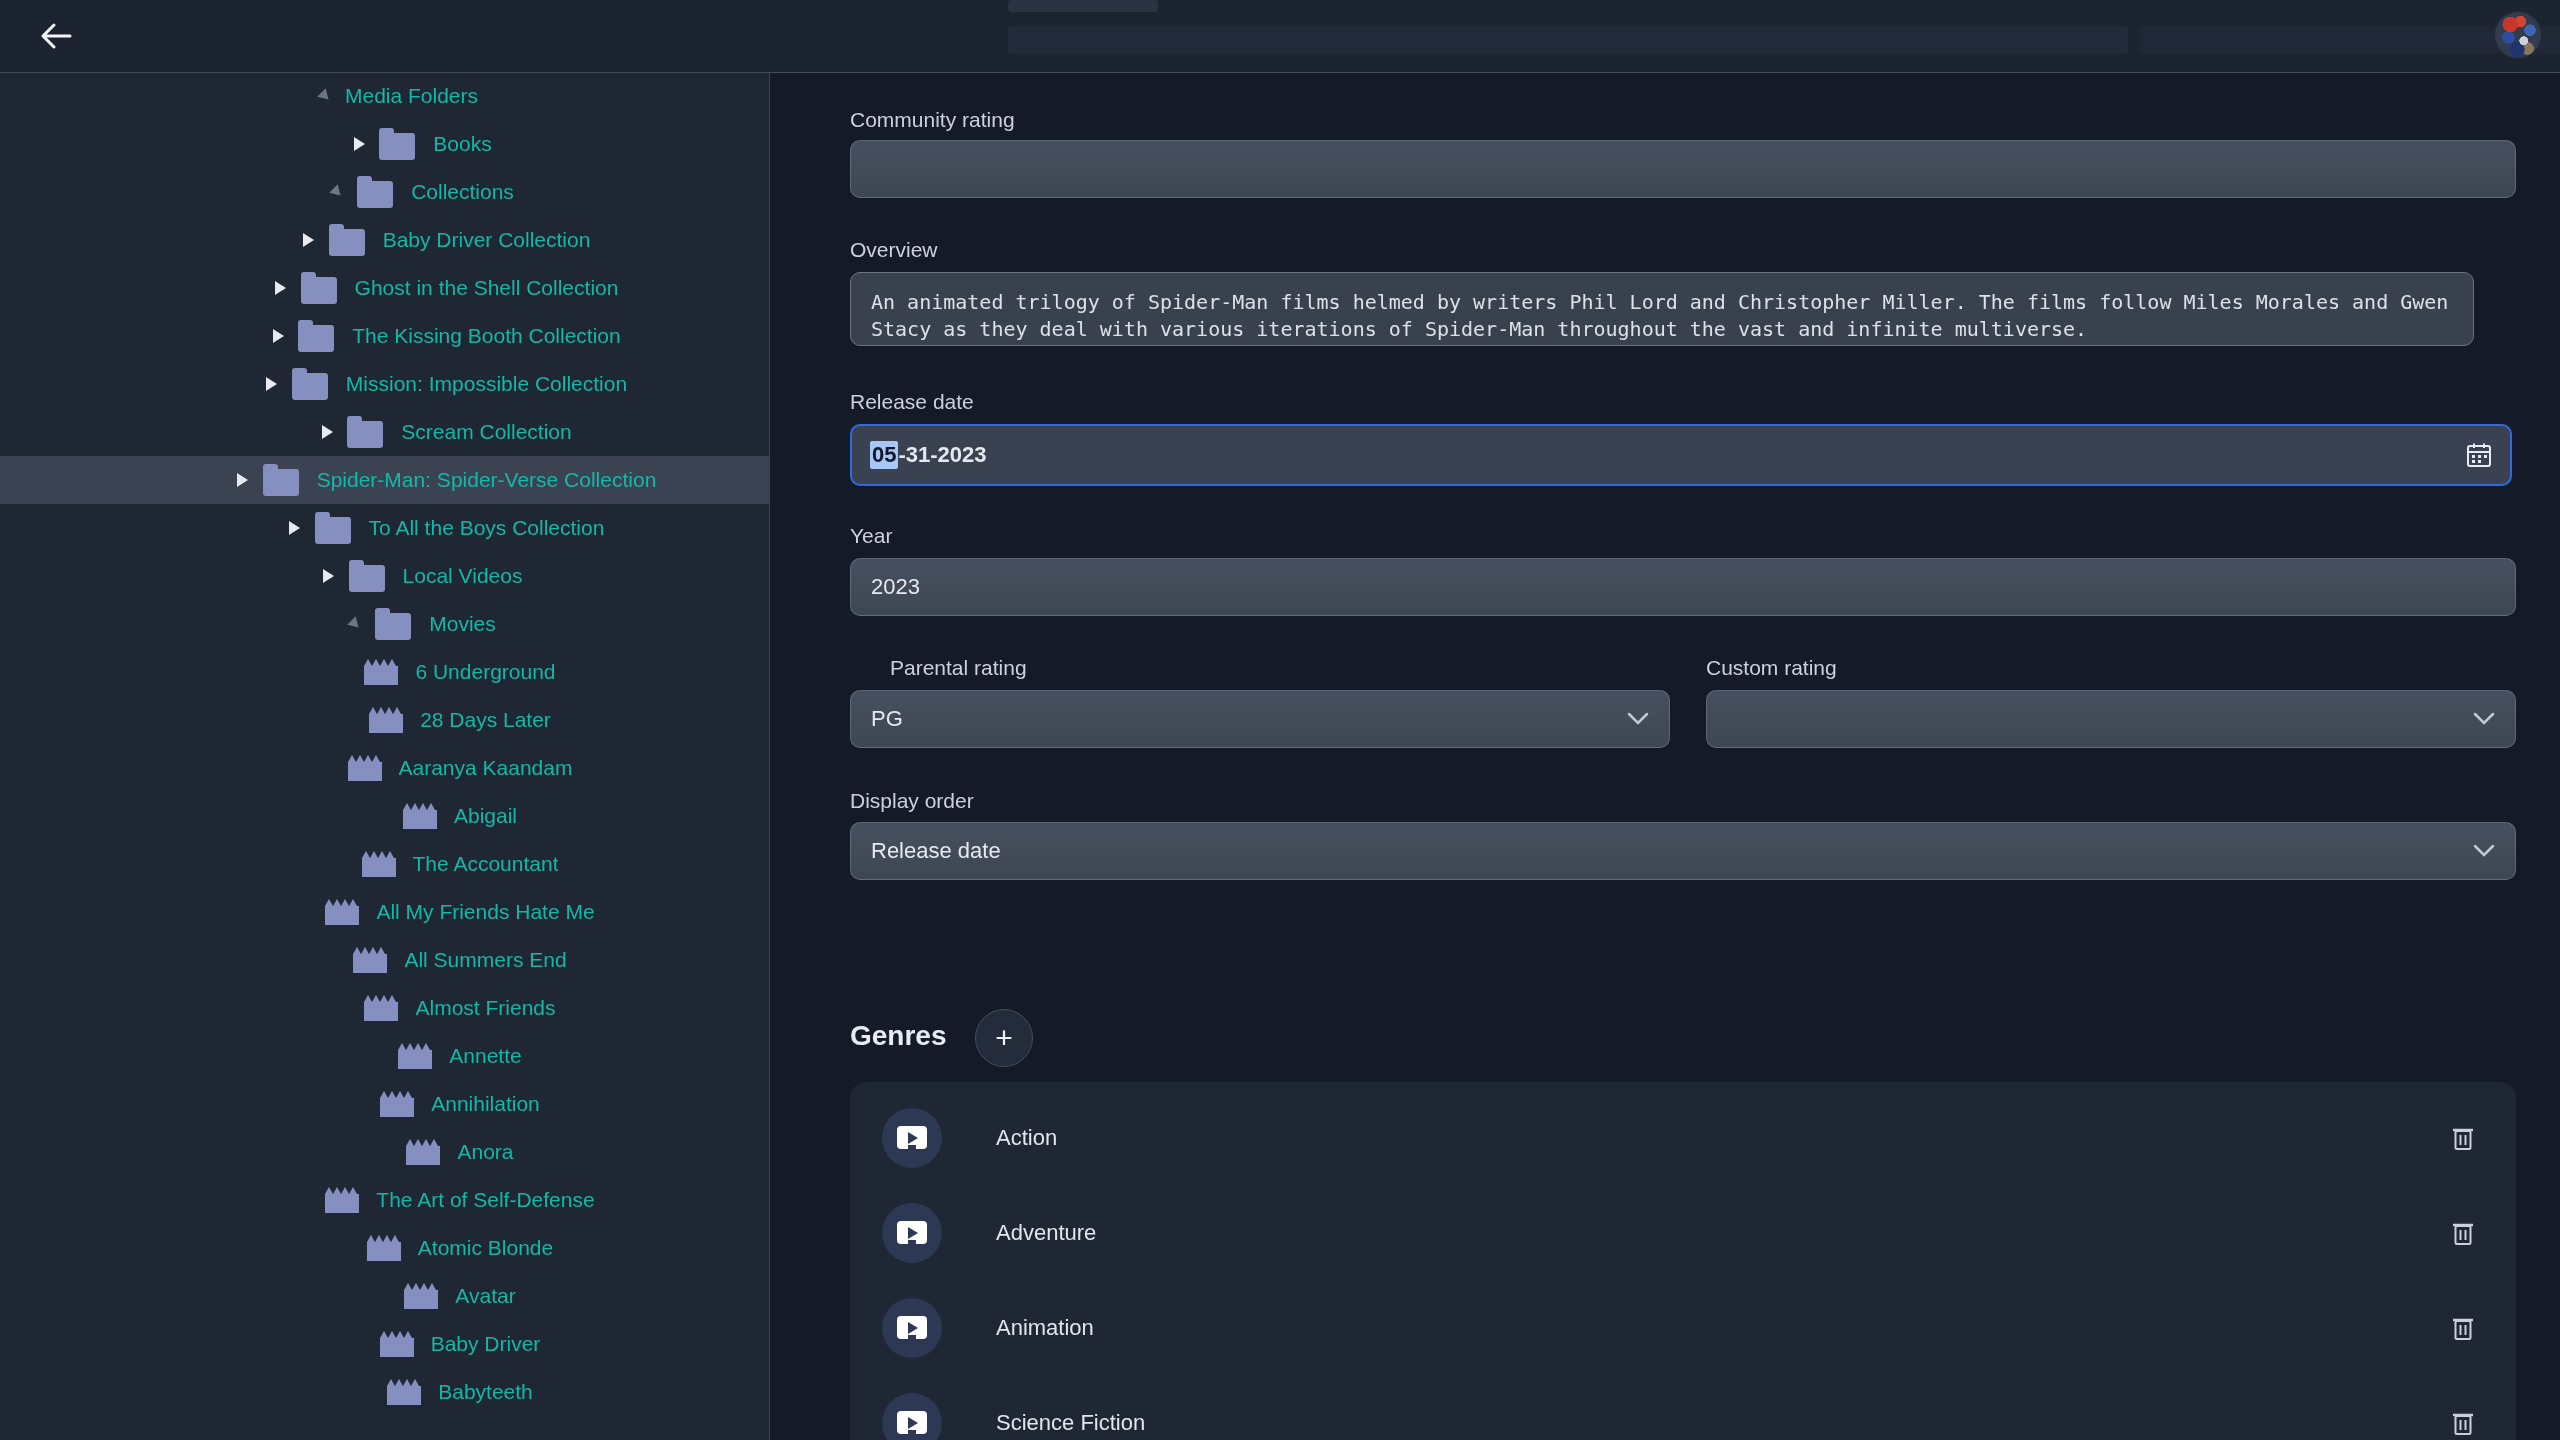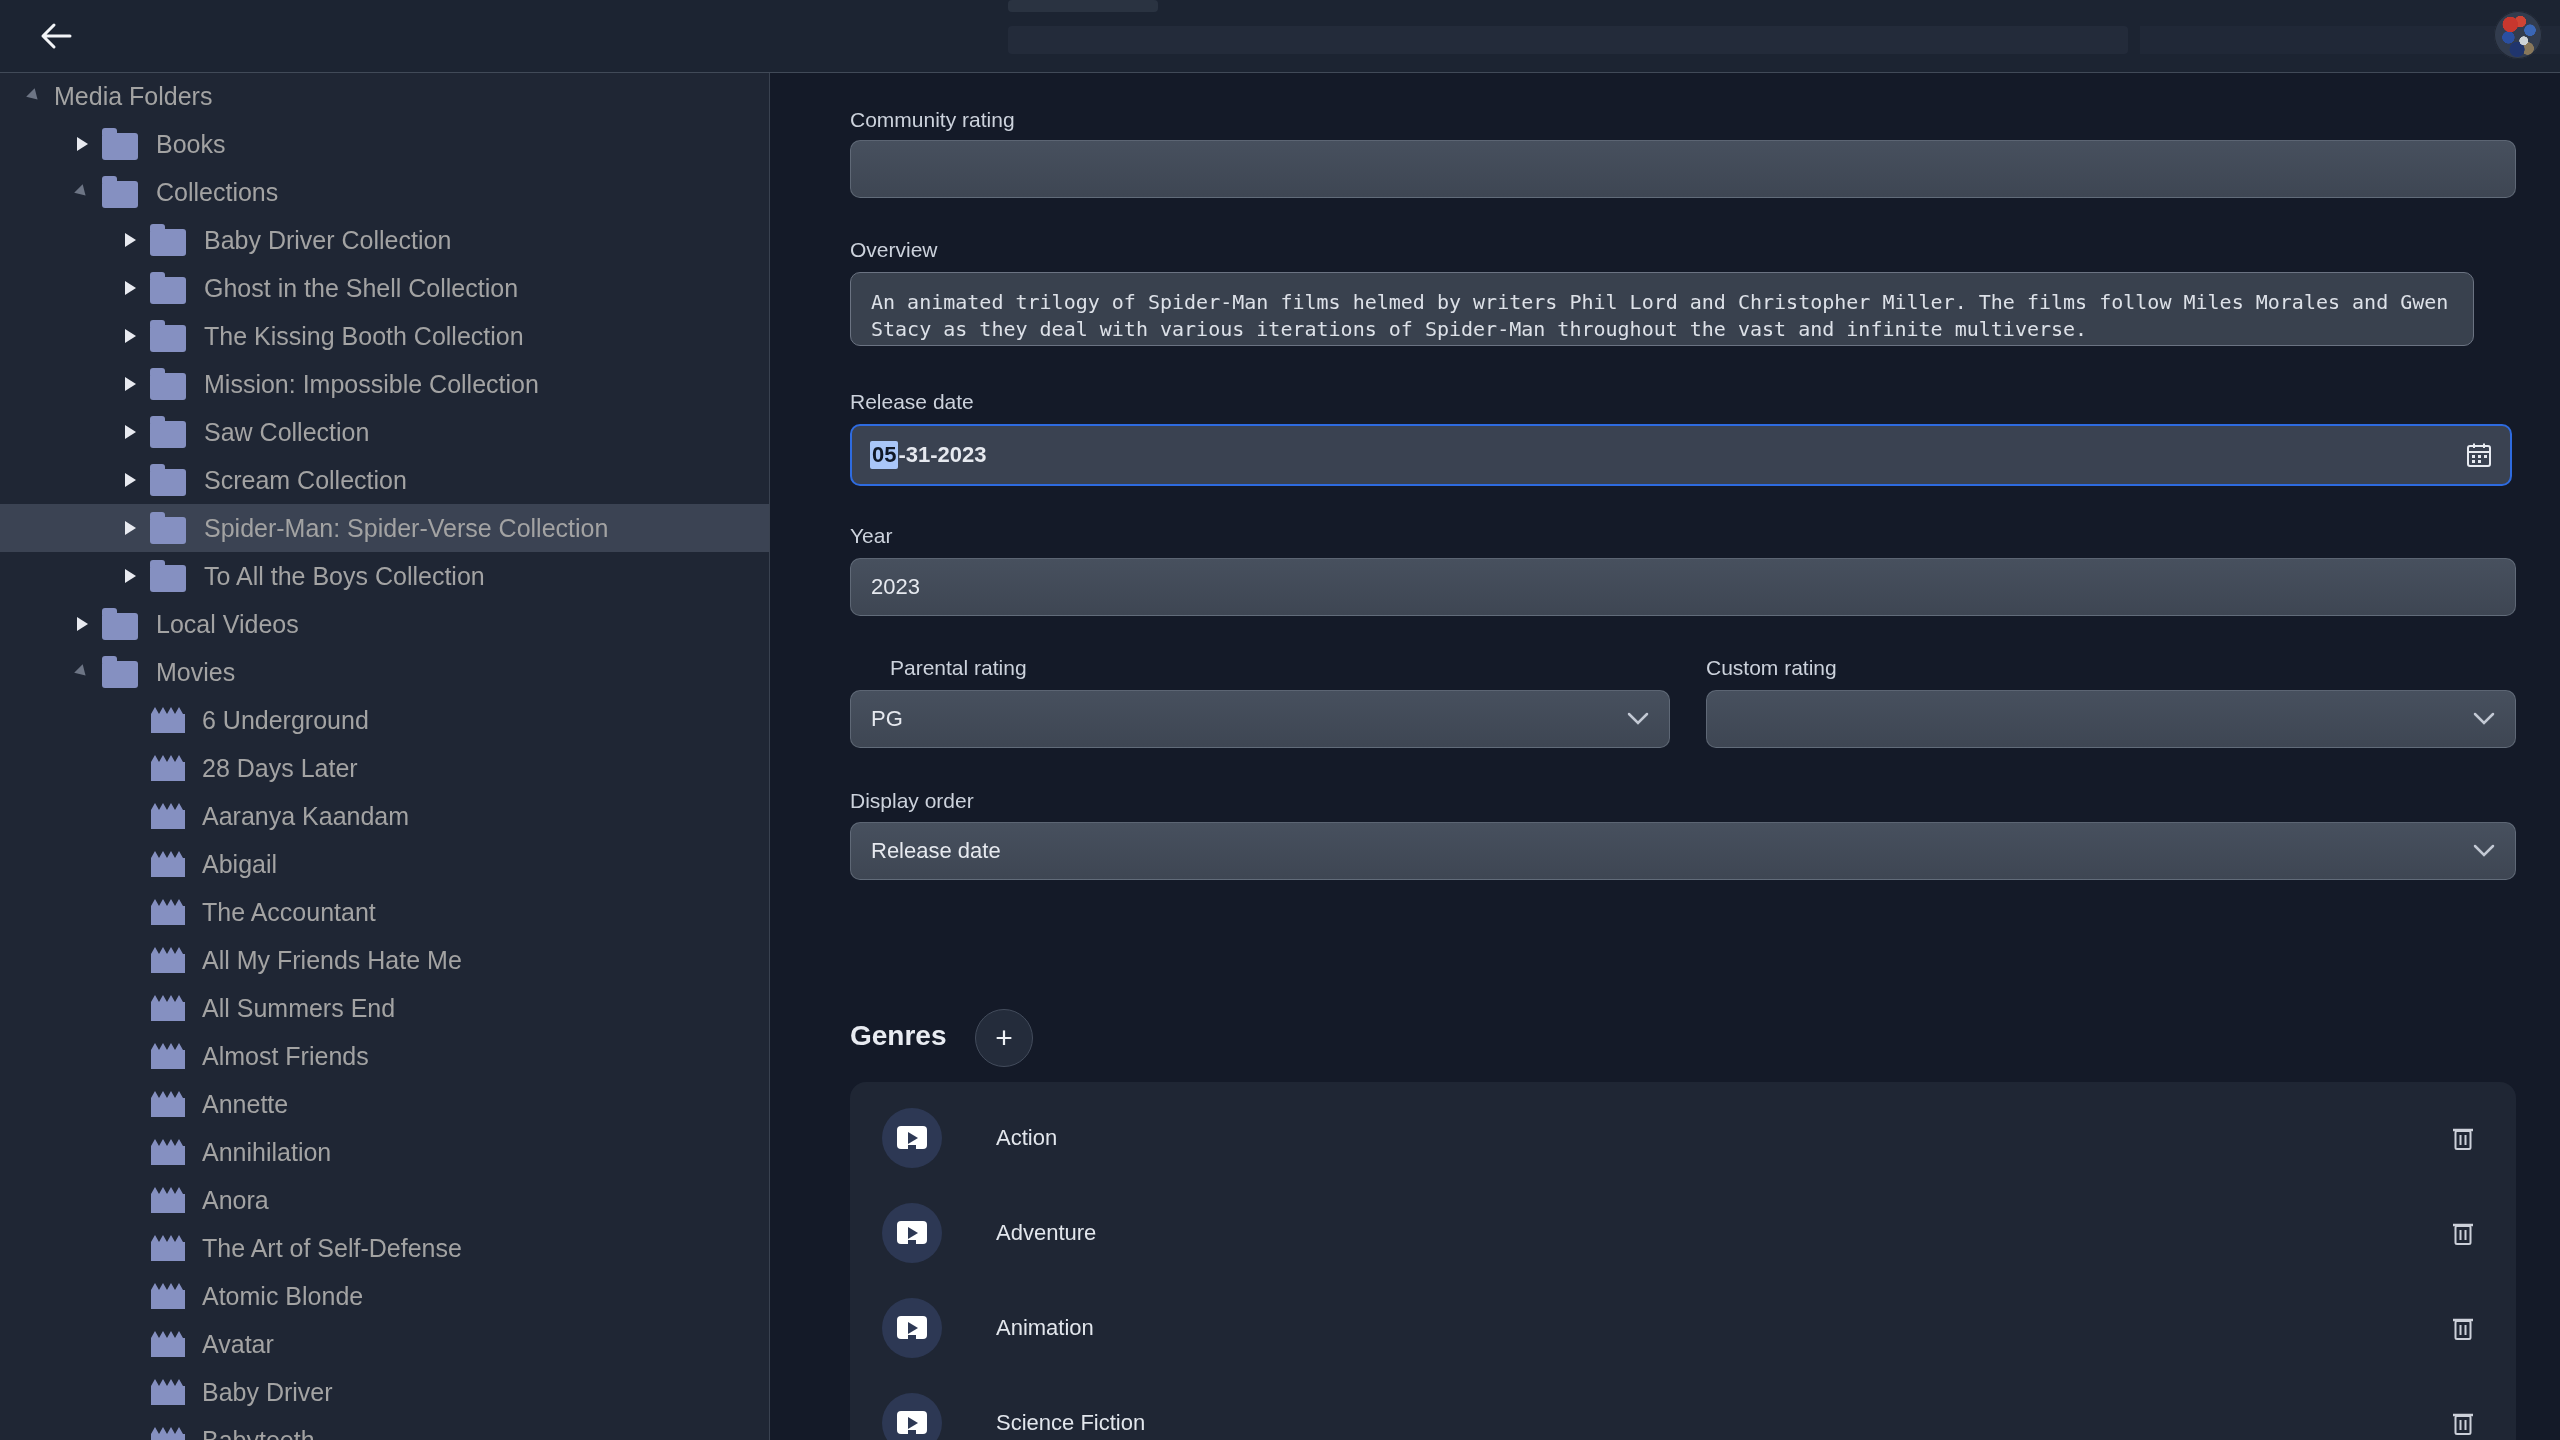--- a/index.html
+++ b/index.html
@@ -34,21 +34,21 @@
       #323c4e;
     box-shadow:0 0 0 1px rgba(0,0,0,.35) inset;
   }
   
   .sidebar{
     position:absolute;left:0;top:72px;width:769px;height:1368px;
     background:#1f2634;border-right:1px solid #3a4250;overflow:hidden;z-index:10;
   }
   .tree-row{
     position:relative;height:48px;display:flex;align-items:center;
-    font-size:25px;color:#a3a3a3;cursor:pointer;white-space:nowrap;
+    font-size:21px;color:#14b8a6;cursor:pointer;white-space:nowrap;justify-content:center;
   }
   .tree-row.selected{background:#3b4353;}
   .tree-row .twisty{
     width:40px;height:48px;flex:0 0 40px;display:flex;align-items:center;justify-content:center;
   }
   .tree-row .twisty::before{
     content:"";display:block;
   }
   .tree-row.collapsed .twisty::before{
     content:"";width:0;height:0;
@@ -191,26 +191,20 @@
     <span class="twisty"></span>
     <span class="f-icon"></span>
 
     <span class="lbl">The Kissing Booth Collection</span>
   </div>
     <div class="tree-row lvl2 t-folder collapsed">
     <span class="twisty"></span>
     <span class="f-icon"></span>
 
     <span class="lbl">Mission: Impossible Collection</span>
-  </div>
-    <div class="tree-row lvl2 t-folder collapsed">
-    <span class="twisty"></span>
-    <span class="f-icon"></span>
-
-    <span class="lbl">Saw Collection</span>
   </div>
     <div class="tree-row lvl2 t-folder collapsed">
     <span class="twisty"></span>
     <span class="f-icon"></span>
 
     <span class="lbl">Scream Collection</span>
   </div>
     <div class="tree-row lvl2 t-folder collapsed selected">
     <span class="twisty"></span>
     <span class="f-icon"></span>

